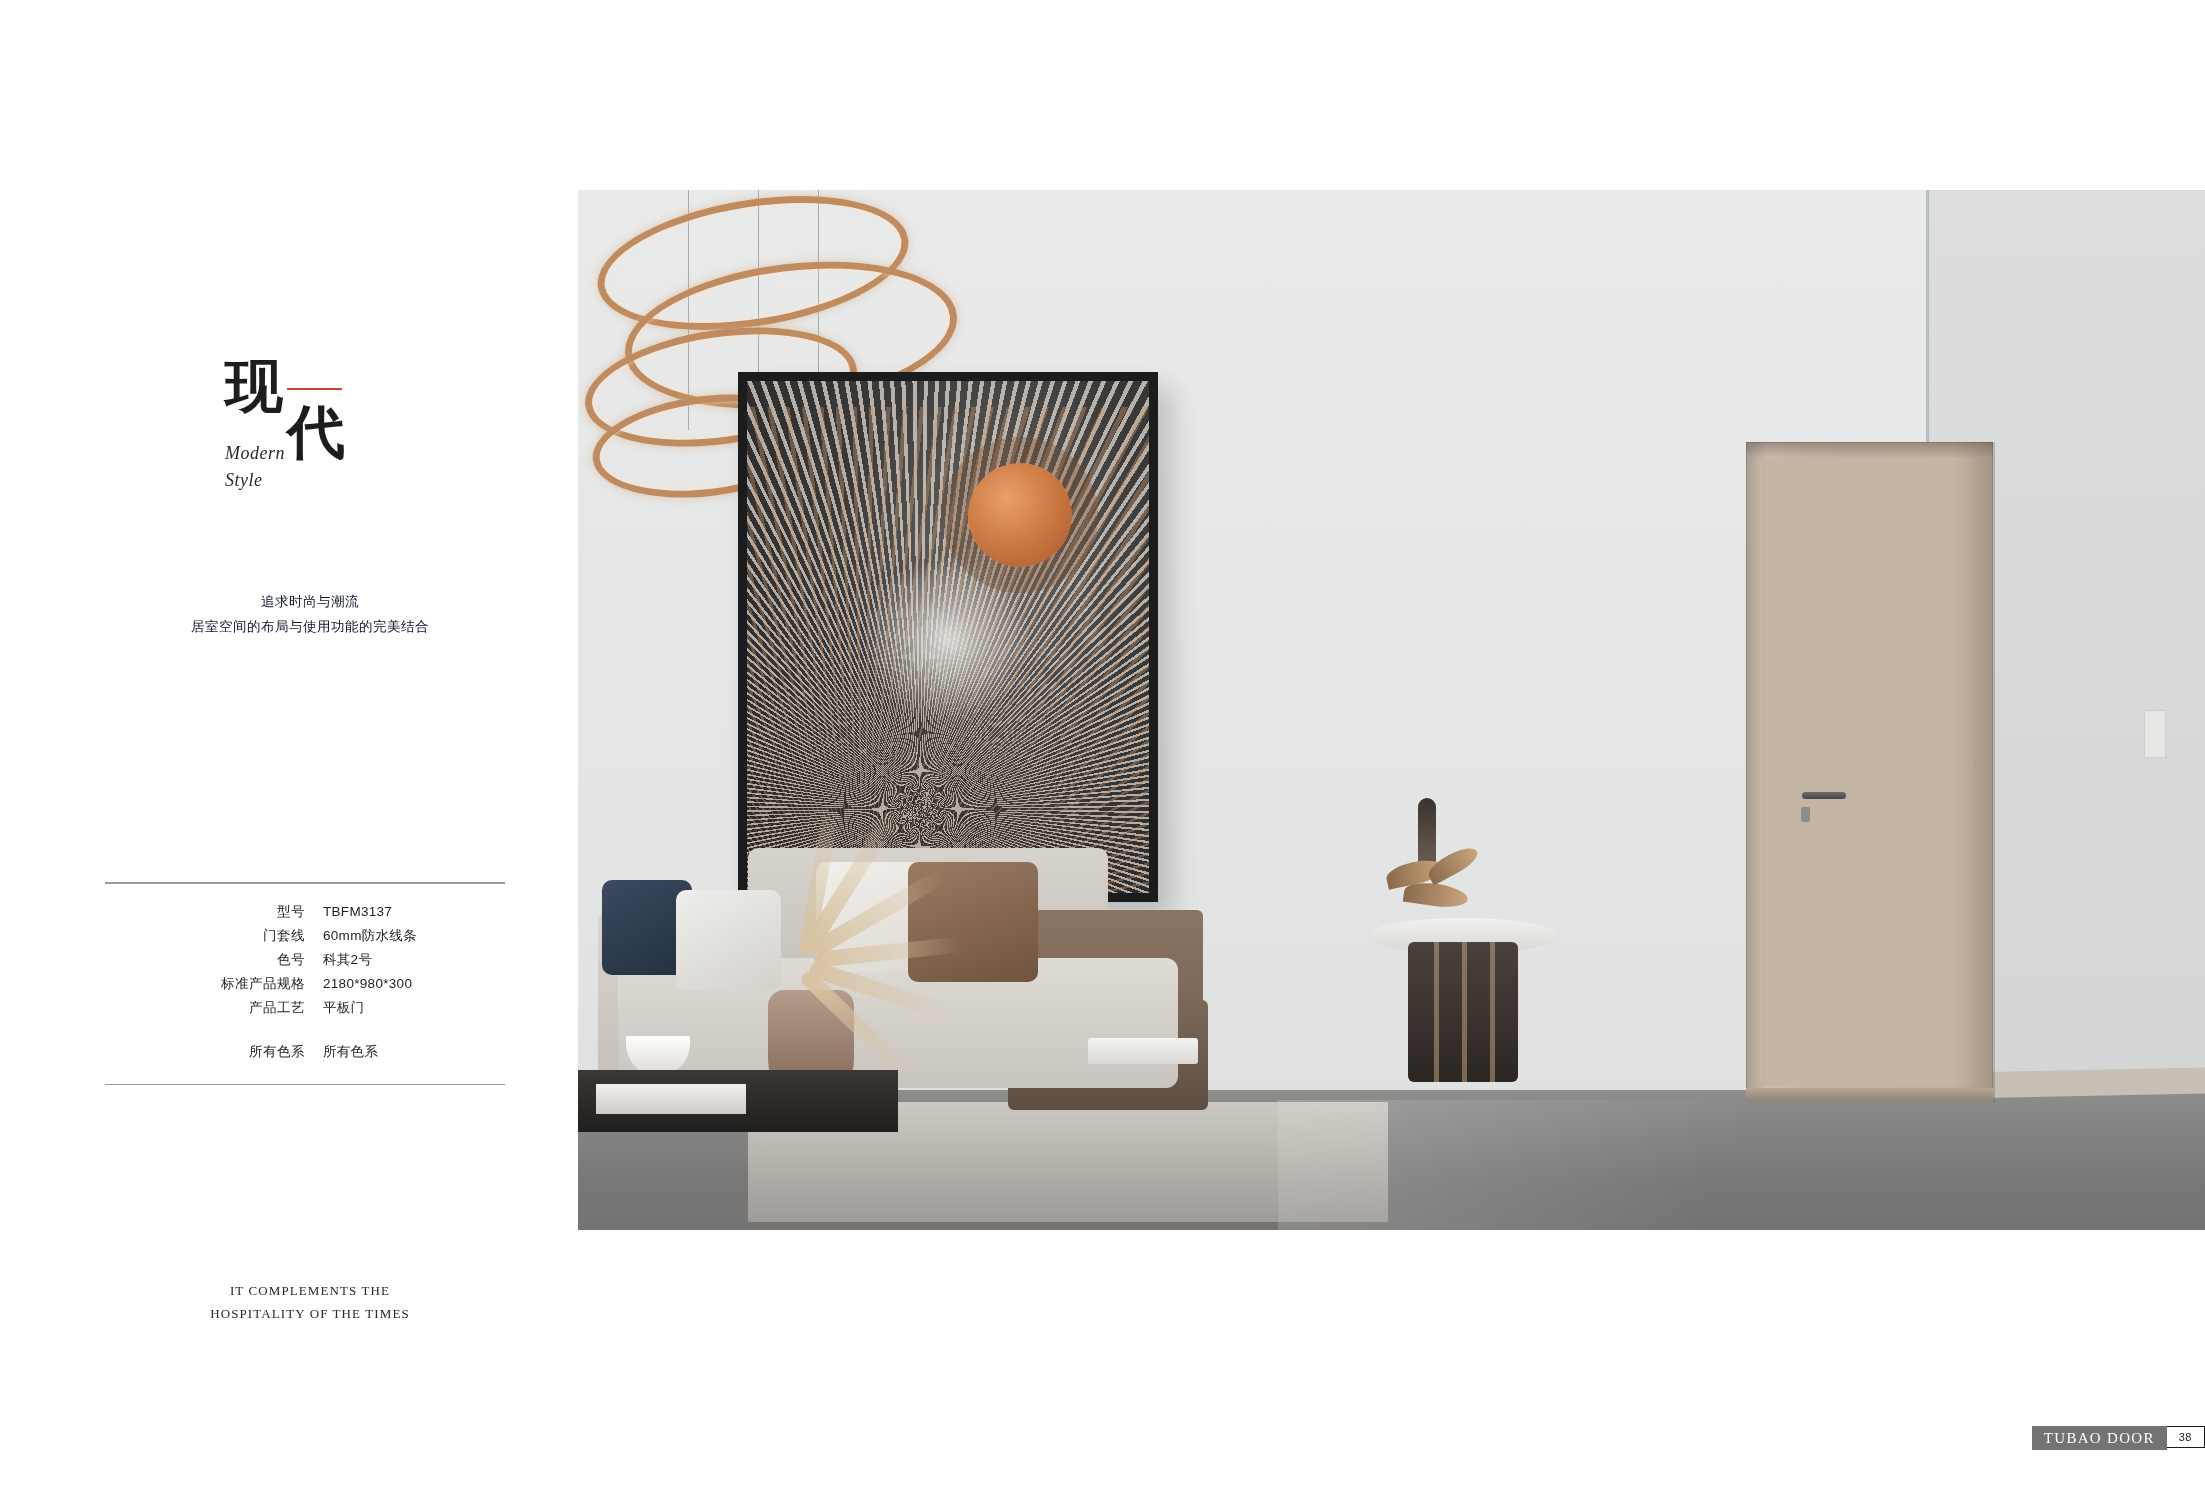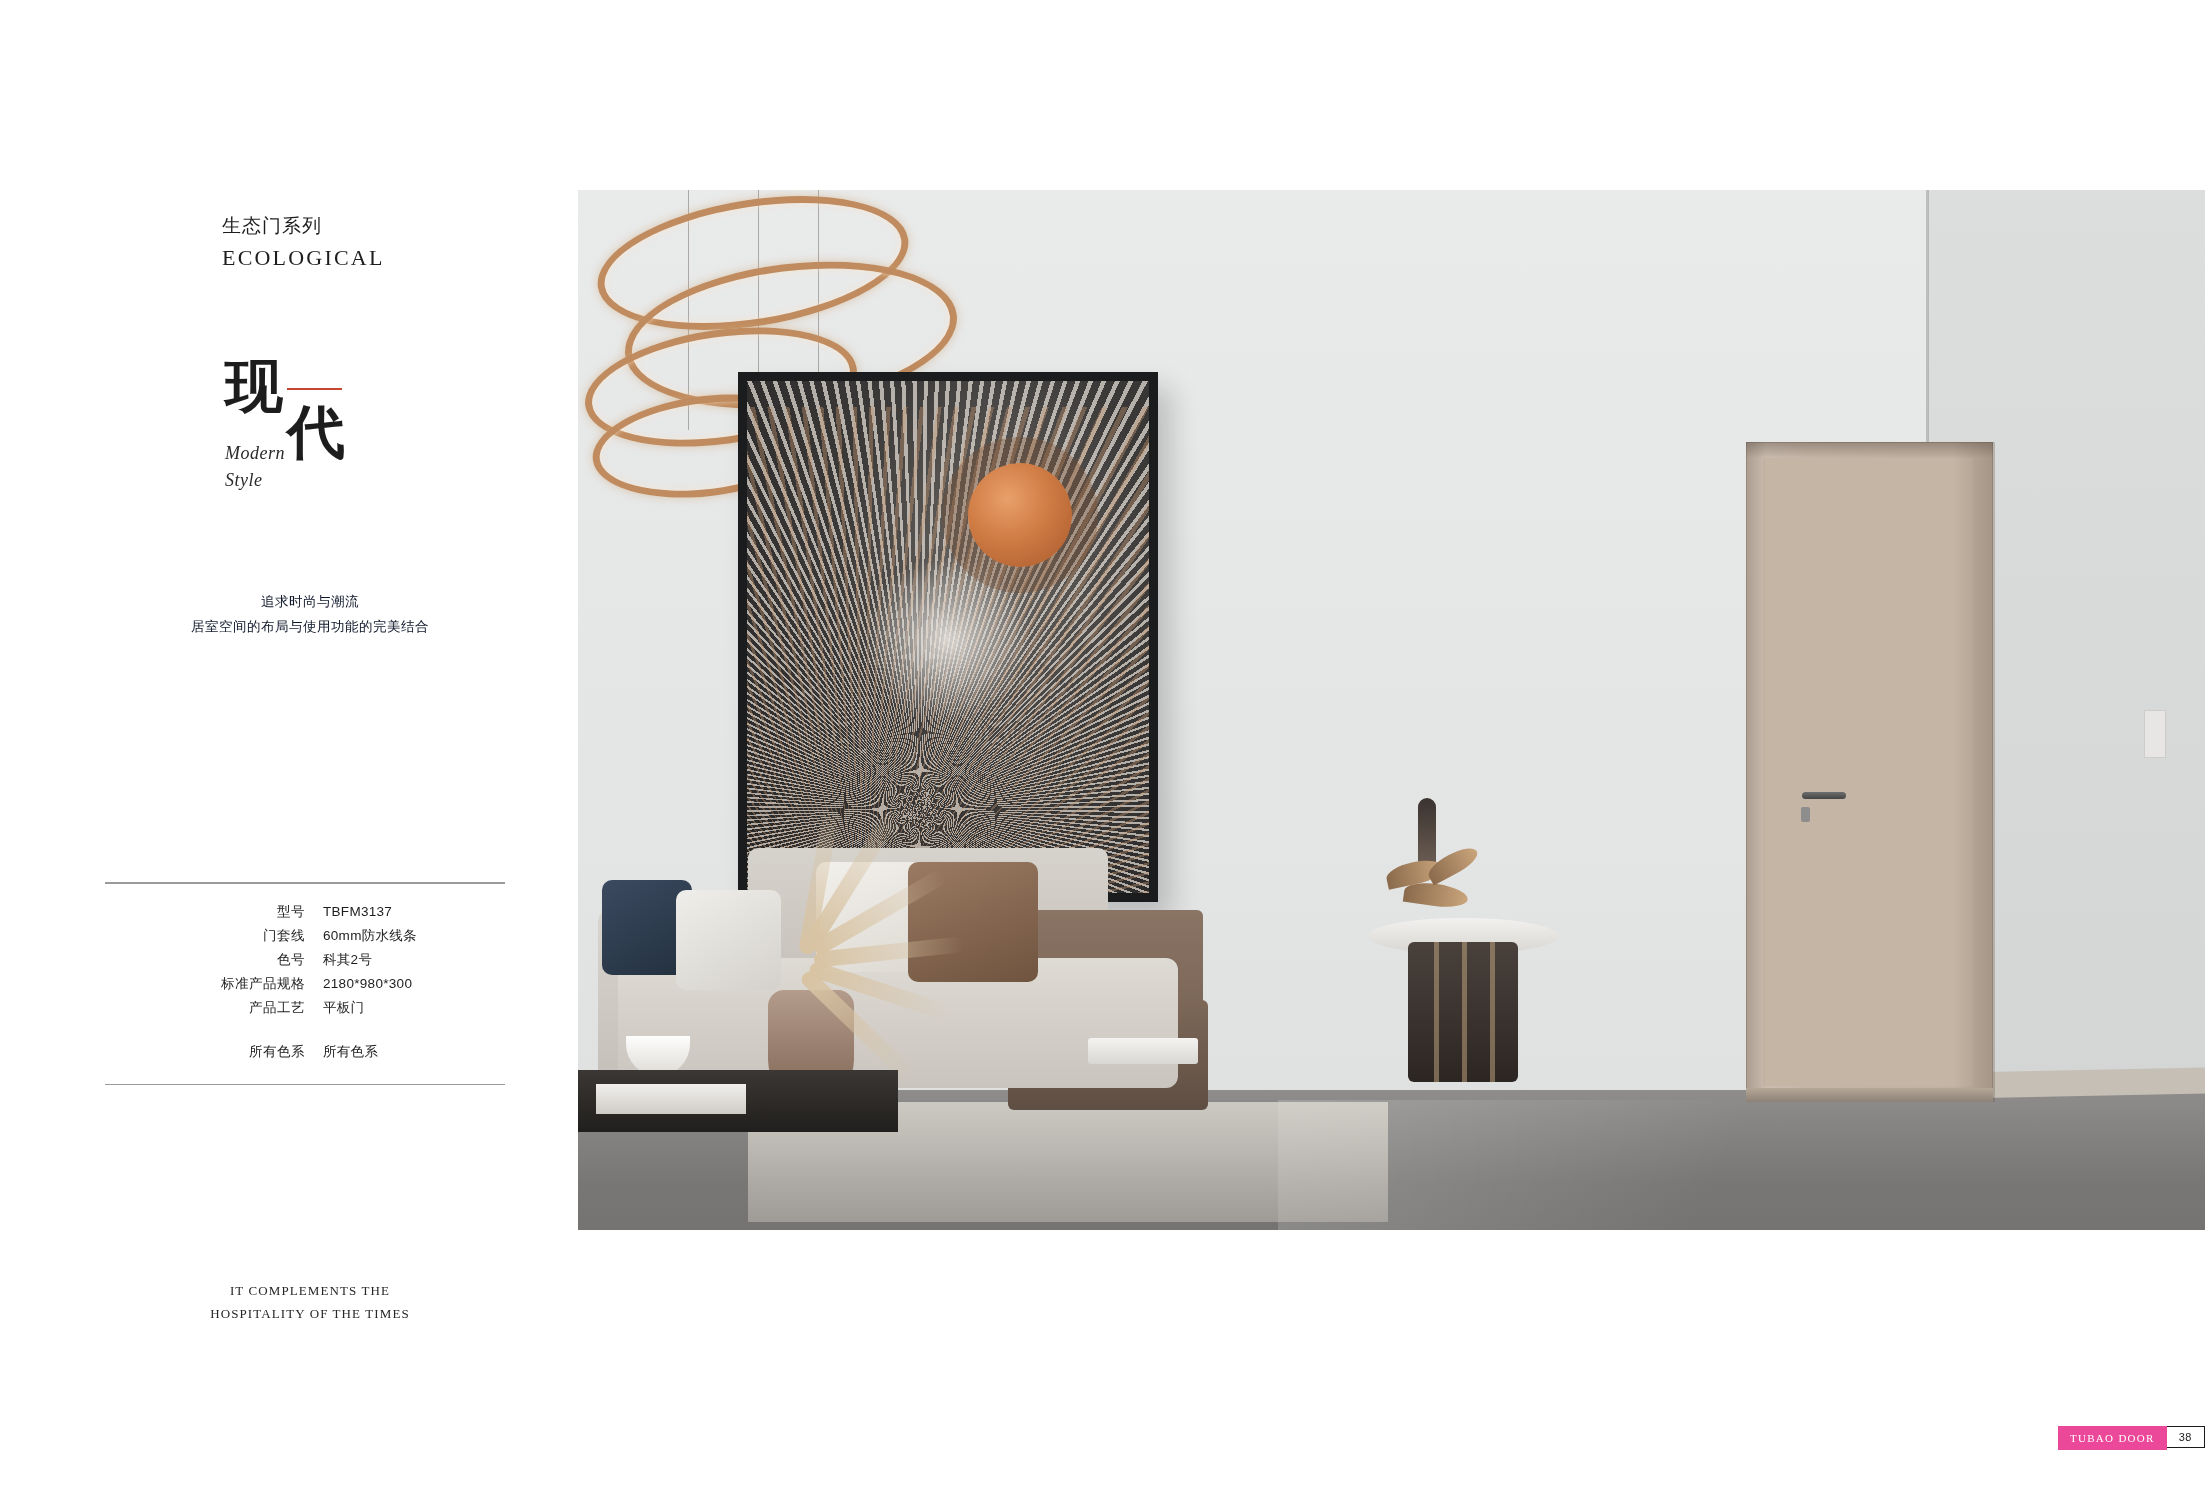--- a/index.html
+++ b/index.html
@@ -443,23 +443,23 @@
   
   .page-badge {
     position: absolute;
     right: 0px;
     bottom: 48px;
     display: flex;
     align-items: stretch;
     height: 22px;
   }
   .badge-brand {
-    background: #ec4899;
+    background: #737373;
     color: #ffffff;
-    font-size: 11px;
+    font-size: 15px;
     letter-spacing: 1.3px;
     padding: 12px 12px;
     display: flex;
     align-items: center;
     font-family: "Liberation Serif", serif;
   }
   .badge-num {
     background: #ffffff;
     color: #1b1b1b;
     font-size: 11px;
@@ -469,24 +469,20 @@
     border: 1px solid #1b1b1b;
     border-left: none;
     letter-spacing: .5px;
   }
 </style>
 </head>
 <body>
 
 <div class="left-col">
 
-  <div class="series-block">
-    <div class="series-cn">生态门系列</div>
-    <div class="series-en">ECOLOGICAL</div>
-  </div>
 
   <div class="logo-block">
     <div class="logo-cn-1">现</div>
     <div class="logo-rule"></div>
     <div class="logo-cn-2">代</div>
     <div class="logo-en">
       <div>Modern</div>
       <div>Style</div>
     </div>
   </div>

